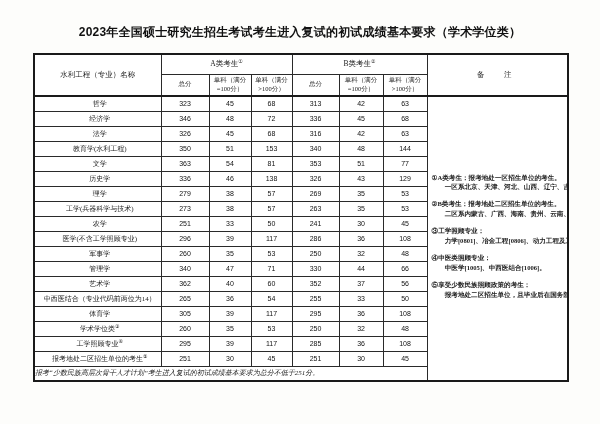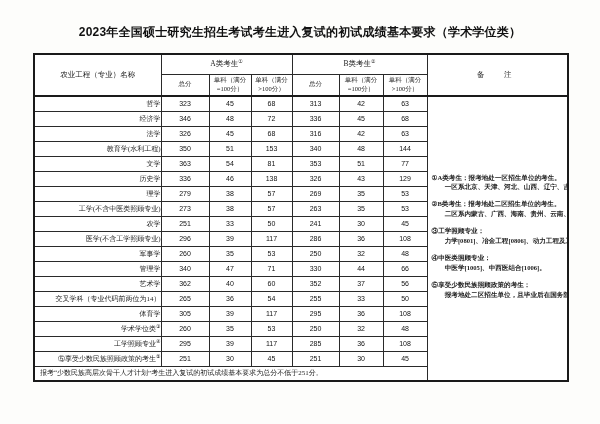--- a/index.html
+++ b/index.html
@@ -45,33 +45,33 @@
   th.subject-head { font-size: 7.5px; }
   th.remark-head { font-size: 8px; letter-spacing: 6px; font-weight: bold; }
   sup.fn { font-size: 5px; vertical-align: super; line-height: 0; }
   .score-table tbody td {
     height: 15px;
     font-size: 7px;
     vertical-align: middle;
     white-space: nowrap;
     overflow: hidden;
   }
-  td.subject-cell { text-align: right; padding-left: 4px; color: #222; }
+  td.subject-cell { text-align: center; padding-left: 4px; color: #222; }
   td.score-cell {
     text-align: center;
     font-family: "Liberation Sans", "DejaVu Sans", sans-serif;
     font-size: 8px;
     color: #111;
   }
   td.footnote-cell {
     height: 22px;
     font-size: 7.2px;
-    padding-left: 5px;
     color: #222;
     white-space: nowrap;
+    font-style: italic;
   }
   td.remarks-cell {
     vertical-align: top;
     padding: 5px 4px 3px 4px;
     white-space: normal;
   }
   .remark-note { margin-bottom: 7px; }
   .remark-note .note-head {
     font-size: 6.6px;
     line-height: 1.5;
@@ -98,21 +98,21 @@
       <col style="width:48px">
       <col style="width:42px">
       <col style="width:41px">
     <col style="width:47px">
       <col style="width:44px">
       <col style="width:44px">
       <col style="width:141px">
   </colgroup>
   <thead>
     <tr class="group-row">
-      <th rowspan="2" class="subject-head">农业工程（专业）名称</th>
+      <th rowspan="2" class="subject-head">水利工程（专业）名称</th>
       <th colspan="3"><span>A类考生</span><sup class="fn">①</sup></th>
       <th colspan="3"><span>B类考生</span><sup class="fn">②</sup></th>
       <th rowspan="2" class="remark-head">备　注</th>
     </tr>
     <tr class="sub-row">
       <th>总分</th>
       <th>单科（满分=100分）</th>
       <th>单科（满分&gt;100分）</th>
       <th>总分</th>
       <th>单科（满分=100分）</th>
@@ -199,21 +199,21 @@
       <tr>
         <td class="subject-cell"><span>理学</span></td>
         <td class="score-cell">279</td>
         <td class="score-cell">38</td>
         <td class="score-cell">57</td>
         <td class="score-cell">269</td>
         <td class="score-cell">35</td>
         <td class="score-cell">53</td>
       </tr>
       <tr>
-        <td class="subject-cell"><span>工学(不含中医类照顾专业)</span></td>
+        <td class="subject-cell"><span>工学(兵器科学与技术)</span></td>
         <td class="score-cell">273</td>
         <td class="score-cell">38</td>
         <td class="score-cell">57</td>
         <td class="score-cell">263</td>
         <td class="score-cell">35</td>
         <td class="score-cell">53</td>
       </tr>
       <tr>
         <td class="subject-cell"><span>农学</span></td>
         <td class="score-cell">251</td>
@@ -253,21 +253,21 @@
       <tr>
         <td class="subject-cell"><span>艺术学</span></td>
         <td class="score-cell">362</td>
         <td class="score-cell">40</td>
         <td class="score-cell">60</td>
         <td class="score-cell">352</td>
         <td class="score-cell">37</td>
         <td class="score-cell">56</td>
       </tr>
       <tr>
-        <td class="subject-cell"><span>交叉学科（专业代码前两位为14）</span></td>
+        <td class="subject-cell"><span>中西医结合（专业代码前两位为14）</span></td>
         <td class="score-cell">265</td>
         <td class="score-cell">36</td>
         <td class="score-cell">54</td>
         <td class="score-cell">255</td>
         <td class="score-cell">33</td>
         <td class="score-cell">50</td>
       </tr>
       <tr>
         <td class="subject-cell"><span>体育学</span></td>
         <td class="score-cell">305</td>
@@ -289,21 +289,21 @@
       <tr>
         <td class="subject-cell"><span>工学照顾专业</span><sup class="fn">④</sup></td>
         <td class="score-cell">295</td>
         <td class="score-cell">39</td>
         <td class="score-cell">117</td>
         <td class="score-cell">285</td>
         <td class="score-cell">36</td>
         <td class="score-cell">108</td>
       </tr>
       <tr>
-        <td class="subject-cell"><span>⑤享受少数民族照顾政策的考生</span><sup class="fn">⑤</sup></td>
+        <td class="subject-cell"><span>报考地处二区招生单位的考生</span><sup class="fn">⑤</sup></td>
         <td class="score-cell">251</td>
         <td class="score-cell">30</td>
         <td class="score-cell">45</td>
         <td class="score-cell">251</td>
         <td class="score-cell">30</td>
         <td class="score-cell">45</td>
       </tr>
       <tr>
         <td class="footnote-cell" colspan="7">报考“少数民族高层次骨干人才计划”考生进入复试的初试成绩基本要求为总分不低于251分。</td>
       </tr>

